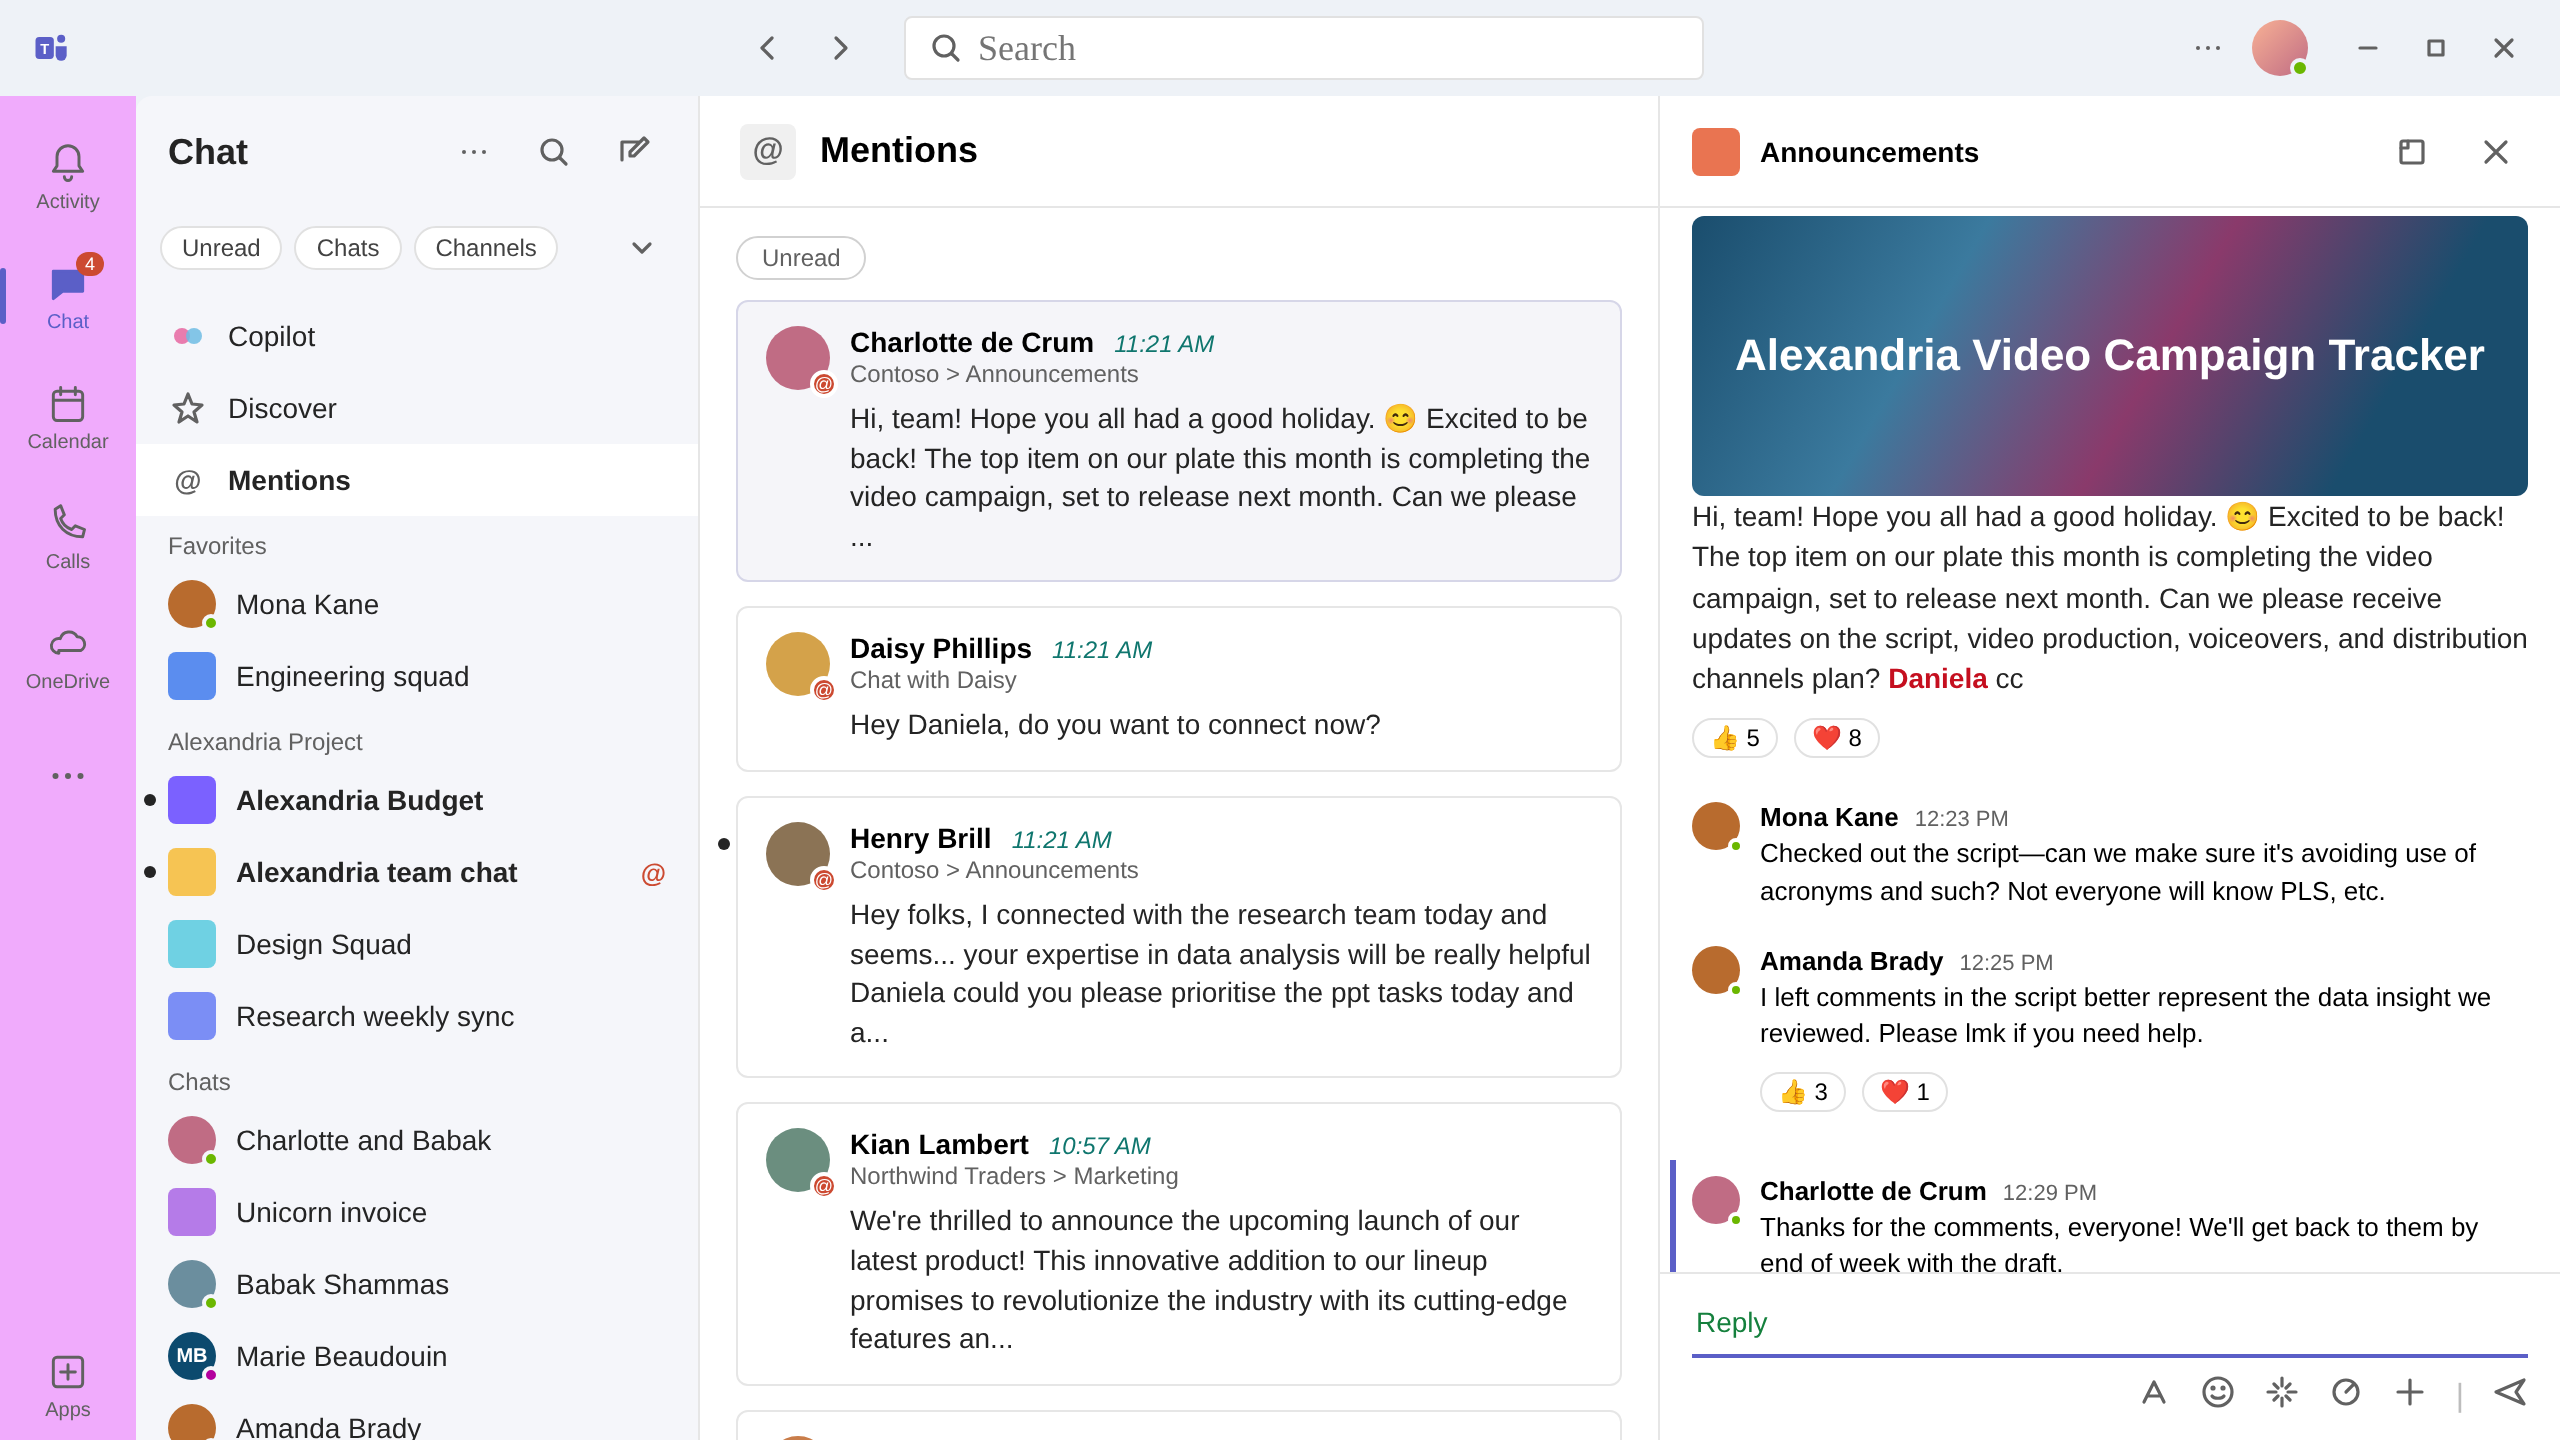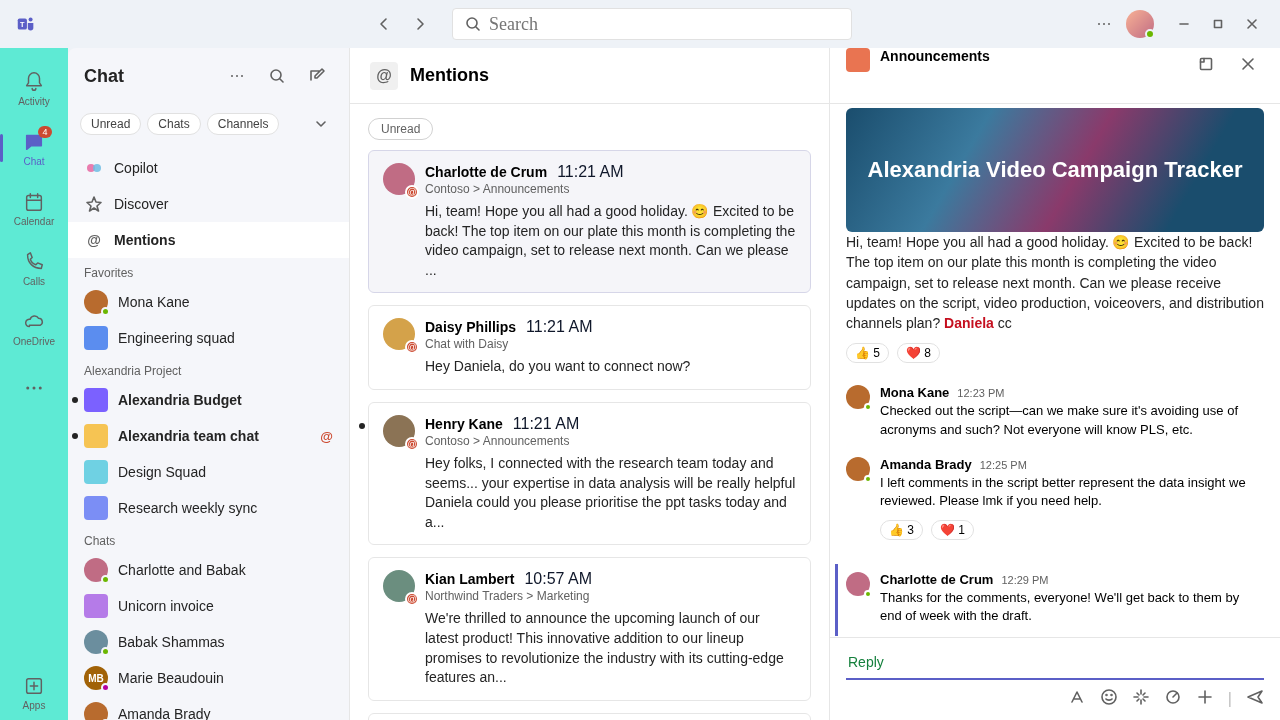--- a/index.html
+++ b/index.html
@@ -10,21 +10,21 @@
 .logo svg { width:22px; height:22px; }
 .nav-arrows { display:flex; gap:4px; margin-left:320px; }
 .icon-btn { width:32px; height:32px; border:none; background:transparent; border-radius:4px; display:flex; align-items:center; justify-content:center; cursor:pointer; color:#616161; }
 .search { flex:0 0 400px; height:32px; background:#fff; border-radius:4px; display:flex; align-items:center; padding:0 12px; gap:8px; color:#616161; margin-left:8px; border:1px solid #e1e1e1; }
 .search input { border:none; outline:none; flex:1; font-size:18px;font-family:Liberation Serif, serif; }
 .titlebar-right { margin-left:auto; display:flex; align-items:center; gap:6px; }
 .avatar-sm { width:28px; height:28px; border-radius:50%; background:linear-gradient(135deg,#f8b195,#c06c84); position:relative; }
 .presence { position:absolute; bottom:-1px; right:-1px; width:10px; height:10px; border-radius:50%; background:#6bb700; border:2px solid #eef2f7; }
 .wincontrols { display:flex; gap:2px; margin-left:8px; }
 .main { flex:1; display:flex; overflow:hidden; }
-.rail { width:68px; background:#5eead4; display:flex; flex-direction:column; align-items:center; padding-top:12px; gap:4px; }
+.rail { width:68px; background:#f0abfc; display:flex; flex-direction:column; align-items:center; padding-top:12px; gap:4px; }
 .rail-item { width:56px; height:56px; display:flex; flex-direction:column; align-items:center; justify-content:center; gap:2px; border-radius:6px; cursor:pointer; color:#616161; font-size:10px; position:relative; }
 .rail-item.active { color:#5b5fc7; }
 .rail-item.active::before { content:''; position:absolute; left:-6px; top:14px; bottom:14px; width:3px; background:#5b5fc7; border-radius:2px; }
 .rail-icon { width:24px; height:24px; display:flex; align-items:center; justify-content:center; position:relative; }
 .badge { position:absolute; top:-4px; right:-6px; background:#cc4a31; color:#fff; border-radius:8px; font-size:9px; padding:1px 4px; min-width:14px; text-align:center; }
 .rail-sep { flex:1; }
 .chat-panel { width:282px; background:#f5f6fa; display:flex; flex-direction:column; border-radius:8px 0 0 0; overflow:hidden; border-right:1px solid #e6e6e6; }
 .panel-hdr { height:56px; display:flex; align-items:center; padding:0 16px; gap:8px; }
 .panel-hdr h2 { font-size:18px; font-weight:700; color:#242424; flex:1; }
 .filter-row { display:flex; gap:6px; padding:4px 12px 10px; align-items:center; }
@@ -50,29 +50,29 @@
 .mentions-body { flex:1; overflow-y:auto; padding:14px 18px; }
 .unread-pill { display:inline-block; border:1px solid #d1d1d1; border-radius:12px; padding:3px 12px; font-size:12px; color:#616161; margin-bottom:10px; }
 .msg-card { border:1px solid #e6e6e6; border-radius:6px; padding:12px 14px; margin-bottom:12px; display:flex; gap:10px; cursor:pointer; position:relative; }
 .msg-card.selected { background:#f5f5f9; border-color:#d6d6e8;}
 .msg-card .unread-dot { position:absolute; left:-10px; top:20px; width:6px; height:6px; background:#242424; border-radius:50%; }
 .msg-av { width:32px; height:32px; border-radius:50%; flex-shrink:0; position:relative; }
 .msg-av .at { position:absolute; bottom:-4px; right:-4px; width:14px; height:14px; background:#cc4a31; border-radius:50%; color:#fff; font-size:9px; display:flex; align-items:center; justify-content:center; border:2px solid #fff;}
 .msg-body { flex:1; min-width:0; }
 .msg-top { display:flex; gap:10px; align-items:baseline; }
 .msg-name { font-weight:600; font-size:14px; }
-.msg-time { font-size:16px; color:#0f172a; }
+.msg-time { font-size:12px; color:#0f766e;font-style:italic; }
 .msg-loc { font-size:12px; color:#616161; margin-top:1px; }
 .msg-text { font-size:14px; color:#242424; margin-top:6px; line-height:1.4; }
 .ann-col { width:450px; display:flex; flex-direction:column; }
-.ann-hdr { height:56px; display:flex; gap:10px; padding:0 16px; border-bottom:1px solid #e6e6e6; }
+.ann-hdr { height:56px; display:flex; align-items:center; gap:10px; padding:0 16px; border-bottom:1px solid #e6e6e6; }
 .ann-ic { width:24px; height:24px; background:#e97451; border-radius:4px; }
 .ann-hdr h3 { font-size:14px; font-weight:600; flex:1; }
 .ann-body { flex:1; overflow-y:auto; padding:0 16px 10px; }
-.banner { height:124px; margin-top:4px; background:linear-gradient(120deg,#1a4d6d 0%,#3b7a9e 30%,#8a3a6b 55%,#1a4d6d 80%); border-radius:6px; display:flex; align-items:center; justify-content:center; color:#fff; font-size:22px; font-weight:600; text-align:center; padding:0 20px;}
+.banner { height:140px; margin-top:4px; background:linear-gradient(120deg,#1a4d6d 0%,#3b7a9e 30%,#8a3a6b 55%,#1a4d6d 80%); border-radius:6px; display:flex; align-items:center; justify-content:center; color:#fff; font-size:22px; font-weight:600; text-align:center; padding:0 20px;}
 .ann-title { font-size:18px; font-weight:600; margin:14px 0 8px; }
 .ann-text { font-size:14px; line-height:1.45; color:#242424; }
 .ann-text .hl { color:#c50f1f; font-weight:600; }
 .reactions { display:flex; gap:8px; margin:10px 0 14px; }
 .react { border:1px solid #e1e1e1; border-radius:14px; padding:2px 8px; font-size:12px; display:flex; gap:4px; align-items:center; cursor:pointer;}
 .reply { display:flex; gap:10px; padding:8px 0 10px; border-left:0;}
 .reply.last { border-left:3px solid #5b5fc7; padding-left:8px; margin-left:-11px;}
 .reply-av { width:24px; height:24px; border-radius:50%; flex-shrink:0; position:relative;}
 .reply-av .pr { position:absolute; bottom:-2px; right:-2px; width:8px;height:8px;border-radius:50%;border:2px solid #fff;}
 .reply-body { flex:1; }
@@ -328,21 +328,21 @@
           <div class="chat-item ">
 
        <span class="av " style="background:#6b8e9e">
               <span class="pr" style="background:#6bb700"></span>
             </span>
        <span>Babak Shammas</span>
 
       </div>
           <div class="chat-item ">
 
-       <span class="av " style="background:#a16207">MB<span class="pr" style="background:#b4009e"></span></span>
+       <span class="av " style="background:#0c4a6e">MB<span class="pr" style="background:#b4009e"></span></span>
        <span>Marie Beaudouin</span>
 
       </div>
           <div class="chat-item ">
 
        <span class="av " style="background:#b86b2e">
               <span class="pr" style="background:#6bb700"></span>
             </span>
        <span>Amanda Brady</span>
 
@@ -387,21 +387,21 @@
        <div class="msg-text">Hey Daniela, do you want to connect now?</div>
      </div>
               </div>
               <div class="msg-card ">
      <span class="unread-dot"></span>
      <div class="msg-av" style="background:#8b7355">
                   <span class="at">@</span>
                 </div>
      <div class="msg-body">
        <div class="msg-top">
-                    <span class="msg-name">Henry Kane</span>
+                    <span class="msg-name">Henry Brill</span>
                     <span class="msg-time">11:21 AM</span>
                   </div>
        <div class="msg-loc">Contoso &gt; Announcements</div>
        <div class="msg-text">Hey folks, I connected with the research team today and seems... your expertise in data analysis will be really helpful Daniela could you please prioritise the ppt tasks today and a...</div>
      </div>
               </div>
               <div class="msg-card ">
 
      <div class="msg-av" style="background:#6b8e7f">
                   <span class="at">@</span>

